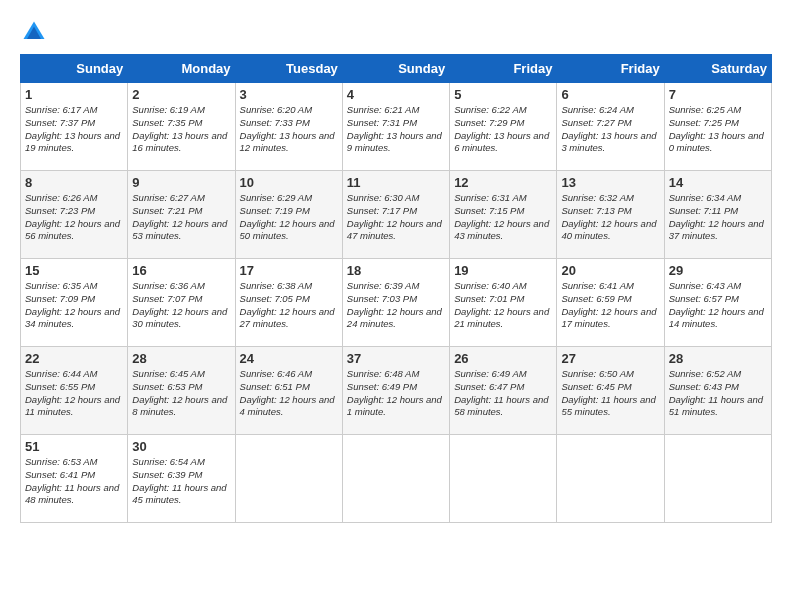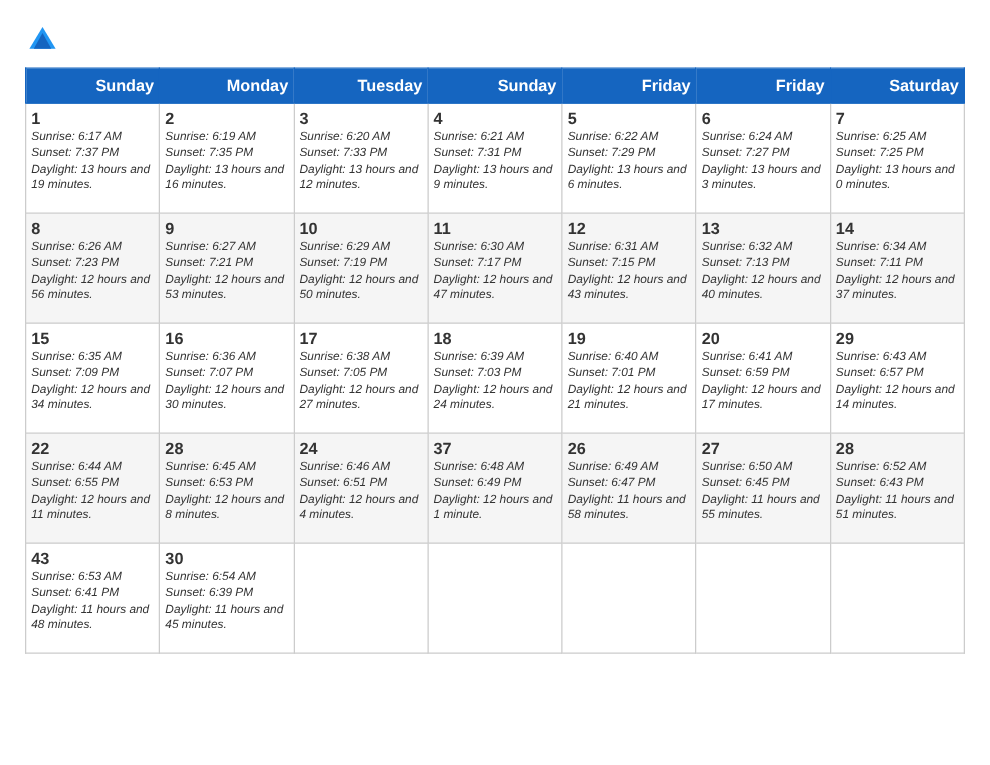--- a/index.html
+++ b/index.html
@@ -250,21 +250,21 @@
             <span class="day-num">27</span>
             <div class="day-info">Sunrise: 6:50 AM<br>Sunset: 6:45 PM<br>Daylight: 11 hours and 55 minutes.</div>
           </td>
           <td>
             <span class="day-num">28</span>
             <div class="day-info">Sunrise: 6:52 AM<br>Sunset: 6:43 PM<br>Daylight: 11 hours and 51 minutes.</div>
           </td>
         </tr>
         <tr>
           <td>
-            <span class="day-num">43</span>
+            <span class="day-num">51</span>
             <div class="day-info">Sunrise: 6:53 AM<br>Sunset: 6:41 PM<br>Daylight: 11 hours and 48 minutes.</div>
           </td>
           <td>
             <span class="day-num">30</span>
             <div class="day-info">Sunrise: 6:54 AM<br>Sunset: 6:39 PM<br>Daylight: 11 hours and 45 minutes.</div>
           </td>
           <td class="empty-cell"></td>
           <td class="empty-cell"></td>
           <td class="empty-cell"></td>
           <td class="empty-cell"></td>

